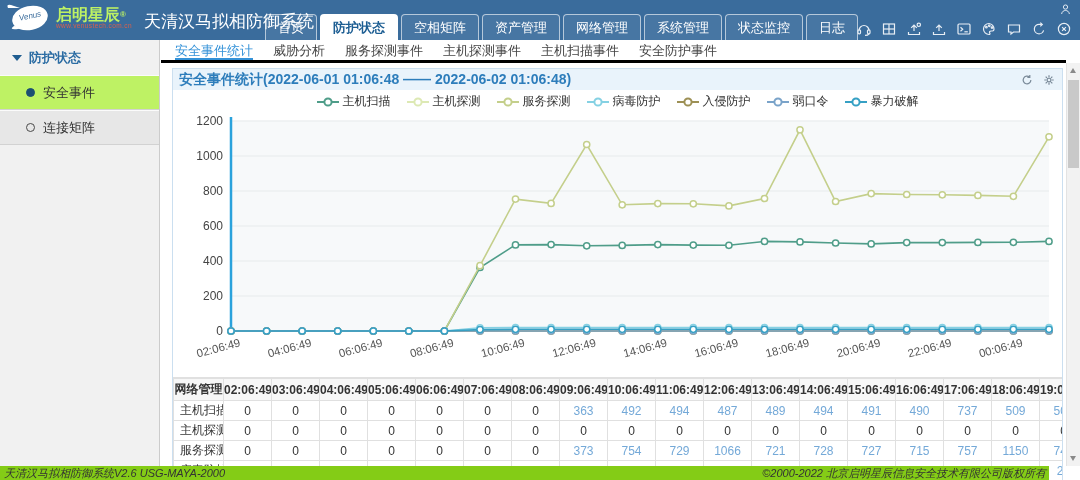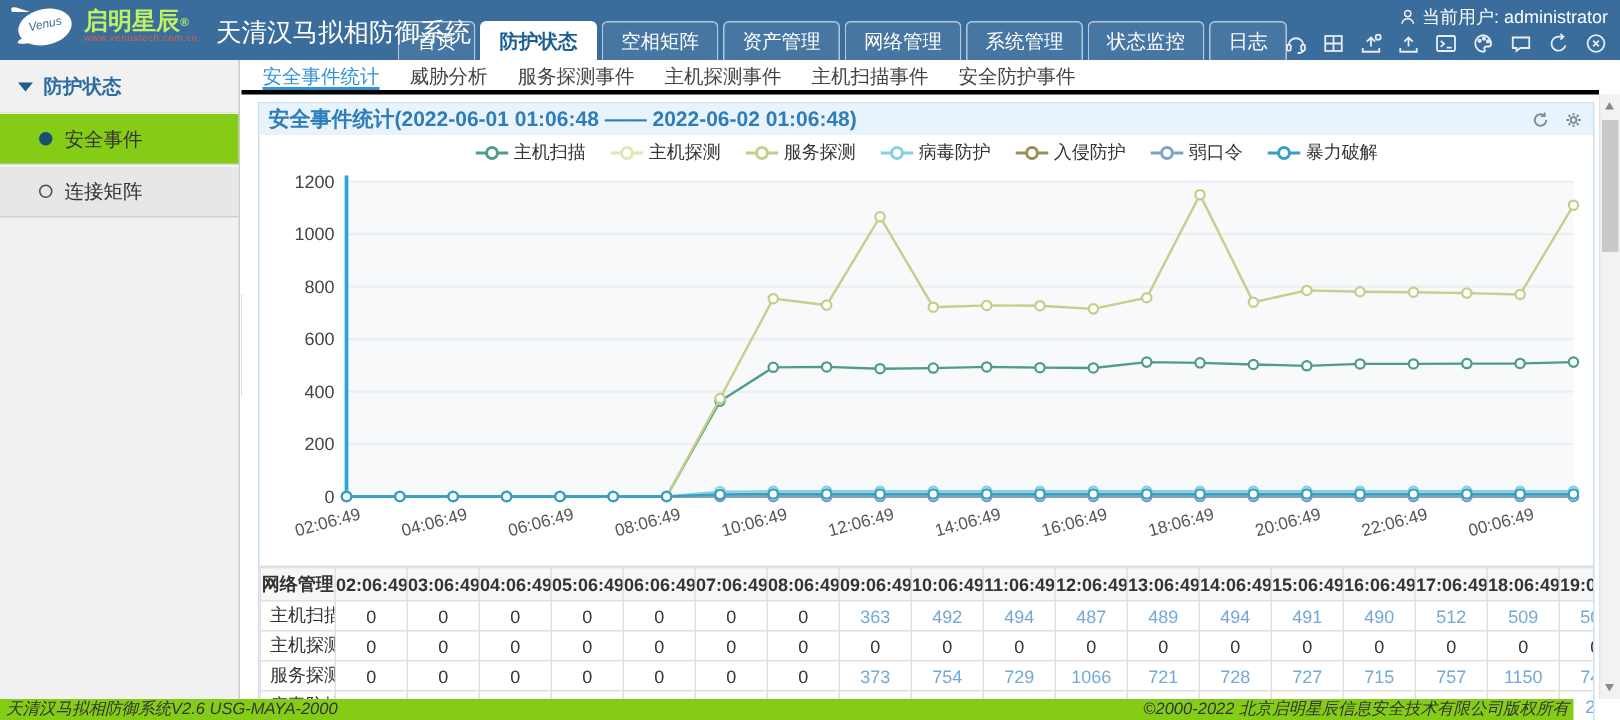--- a/index.html
+++ b/index.html
@@ -29,21 +29,21 @@
   .header-handle .up-arrow { position:absolute; left:50%; top:1px; margin-left:-4px; width:0; height:0;
     border-left:4px solid transparent; border-right:4px solid transparent; border-bottom:5px solid #fff; }
 
   
   .sidebar { position:absolute; left:0; top:40px; width:160px; bottom:14px; background:#f1f1f1; border-right:1px solid #ccc; }
   .side-group { padding:9px 10px 8px 12px; color:#2b6ca3; font-size:13px; font-weight:bold; display:flex; align-items:center; gap:7px; cursor:pointer; }
   .tri-down { width:0; height:0; border-left:5px solid transparent; border-right:5px solid transparent; border-top:6px solid #1f5c8f; }
   .side-item { height:35px; line-height:35px; padding-left:26px; font-size:13px; color:#333;
     background:#e7e7e7; border-bottom:1px solid #d2d2d2; border-top:1px solid #fbfbfb; cursor:pointer;
     display:flex; align-items:center; gap:8px; }
-  .side-item.active { background:#84cc16; }
+  .side-item.active { background:#bef264; }
   .bullet { width:9px; height:9px; border-radius:50%; border:1.5px solid #4a4a4a; background:transparent; flex:0 0 auto; }
   .side-item.active .bullet { background:#1b4f72; border-color:#1b4f72; }
 
   .collapse-handle { position:absolute; left:161px; top:196px; width:11px; height:68px; background:#96627f;
     border-radius:0 7px 7px 0; cursor:pointer; }
   .collapse-handle .left-arrow { position:absolute; left:3px; top:50%; margin-top:-4px; width:0; height:0;
     border-top:4px solid transparent; border-bottom:4px solid transparent; border-right:5px solid #f4e9ef; }
 
   
   .main { position:absolute; left:161px; top:40px; right:14px; bottom:14px; background:#fff; }
@@ -117,21 +117,20 @@
       <div class="nav-tab">日志</div>
     </div>
 
   <div class="user-row">
     <span class="hicon" style="width:13px;height:13px">
       <svg viewBox="0 0 16 16" width="13" height="13">
           <circle cx="8" cy="5" r="2.6"></circle>
           <path d="M3.2 13.5c.6-3.2 2.8-4.3 4.8-4.3s4.2 1.1 4.8 4.3"></path>
         </svg>
     </span>
-    <span>当前用户: administrator</span>
   </div>
   <div class="icon-row" id="icon-row">
       <span class="hicon"><svg viewBox="0 0 16 16" width="16" height="16">
           <path d="M3 9.5a5 5 0 0 1 10 0"></path>
           <rect x="2" y="8.8" width="2.5" height="4" rx="1"></rect>
           <rect x="11.5" y="8.8" width="2.5" height="4" rx="1"></rect>
           <path d="M13 12.8c-.8 1.2-2.4 1.6-4 1.6"></path>
         </svg></span>
       <span class="hicon"><svg viewBox="0 0 16 16" width="16" height="16">
           <rect x="2.5" y="3" width="11" height="10"></rect>
@@ -534,21 +533,21 @@
               <td class="">0</td>
               <td class="">0</td>
               <td class="pos">363</td>
               <td class="pos">492</td>
               <td class="pos">494</td>
               <td class="pos">487</td>
               <td class="pos">489</td>
               <td class="pos">494</td>
               <td class="pos">491</td>
               <td class="pos">490</td>
-              <td class="pos">512</td>
+              <td class="pos">737</td>
               <td class="pos">509</td>
               <td class="pos">503</td>
             </tr>
             <tr>
               <td class="rowlabel">主机探测</td>
               <td class="">0</td>
               <td class="">0</td>
               <td class="">0</td>
               <td class="">0</td>
               <td class="">0</td>

